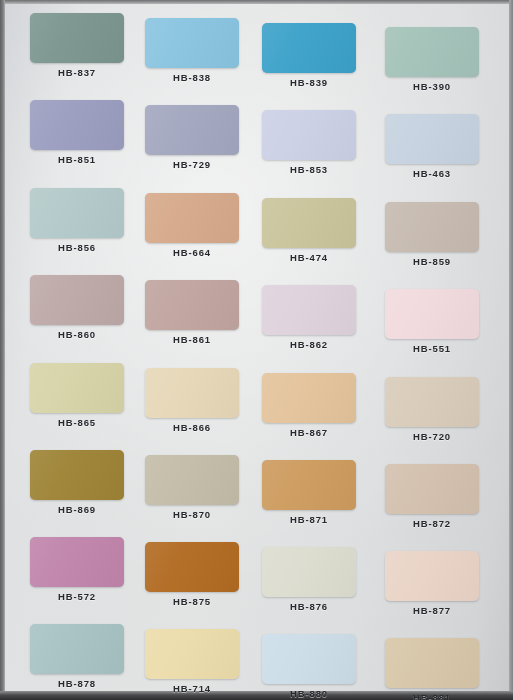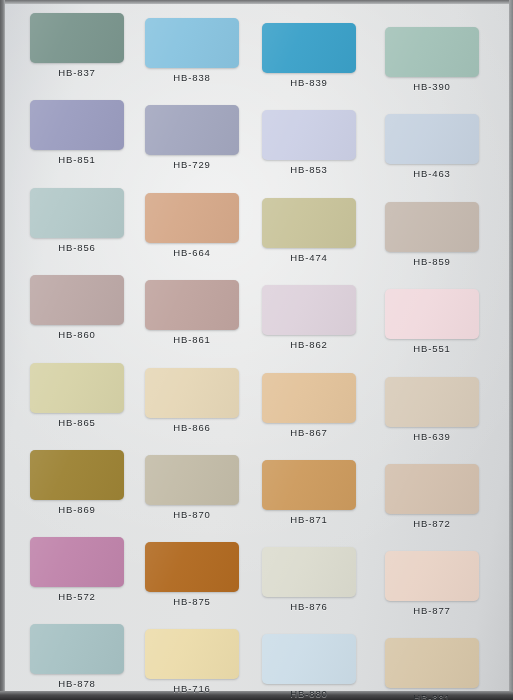--- a/index.html
+++ b/index.html
@@ -62,21 +62,21 @@
     border-radius: 5px;
     background: linear-gradient(115deg, rgba(255,255,255,0.10) 0%, rgba(255,255,255,0.03) 38%, rgba(0,0,0,0.03) 100%);
   }
   .label {
     position: absolute;
     top: 54px;
     left: -6px;
     width: 106px;
     text-align: center;
     font-size: 9.5px;
-    font-weight: normal;
+    font-weight: bold;
     letter-spacing: 0.9px;
     color: #262a2e;
     text-shadow: 0 0.5px 0 rgba(255,255,255,0.45);
     white-space: nowrap;
   }
 </style>
 </head>
 <body>
 
 <div id="page">
@@ -159,21 +159,21 @@
       <div class="cell" style="left: 145px; top: 368px;">
         <div class="swatch" style="background: rgb(230, 215, 183);"></div>
         <div class="label">HB-866</div>
       </div>
       <div class="cell" style="left: 262px; top: 373px;">
         <div class="swatch" style="background: rgb(227, 195, 155);"></div>
         <div class="label">HB-867</div>
       </div>
       <div class="cell" style="left: 385px; top: 377px;">
         <div class="swatch" style="background: rgb(216, 203, 185);"></div>
-        <div class="label">HB-639</div>
+        <div class="label">HB-720</div>
       </div>
       <div class="cell" style="left: 30px; top: 450px;">
         <div class="swatch" style="background: rgb(157, 131, 53);"></div>
         <div class="label">HB-869</div>
       </div>
       <div class="cell" style="left: 145px; top: 455px;">
         <div class="swatch" style="background: rgb(195, 188, 168);"></div>
         <div class="label">HB-870</div>
       </div>
       <div class="cell" style="left: 262px; top: 460px;">
@@ -199,21 +199,21 @@
       <div class="cell" style="left: 385px; top: 551px;">
         <div class="swatch" style="background: rgb(233, 211, 198);"></div>
         <div class="label">HB-877</div>
       </div>
       <div class="cell" style="left: 30px; top: 624px;">
         <div class="swatch" style="background: rgb(167, 194, 196);"></div>
         <div class="label">HB-878</div>
       </div>
       <div class="cell" style="left: 145px; top: 629px;">
         <div class="swatch" style="background: rgb(236, 220, 171);"></div>
-        <div class="label">HB-716</div>
+        <div class="label">HB-714</div>
       </div>
       <div class="cell" style="left: 262px; top: 634px;">
         <div class="swatch" style="background: rgb(204, 221, 232);"></div>
         <div class="label">HB-880</div>
       </div>
       <div class="cell" style="left: 385px; top: 638px;">
         <div class="swatch" style="background: rgb(215, 198, 168);"></div>
         <div class="label">HB-881</div>
       </div>
     </div>

